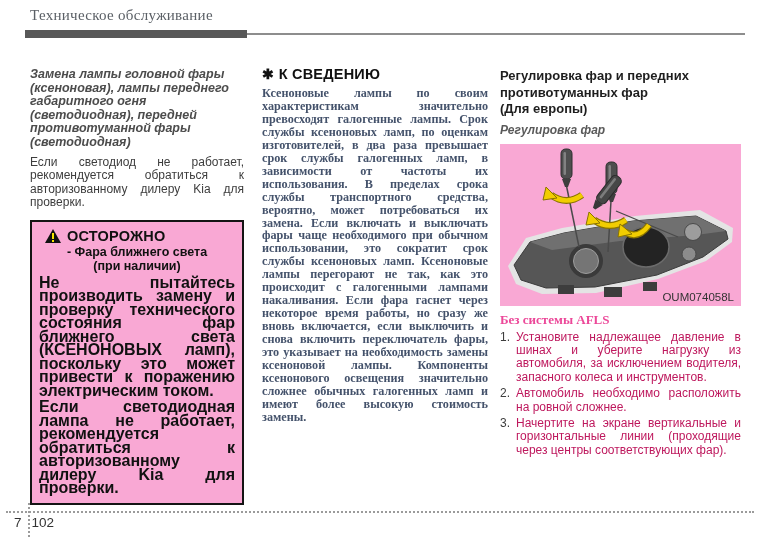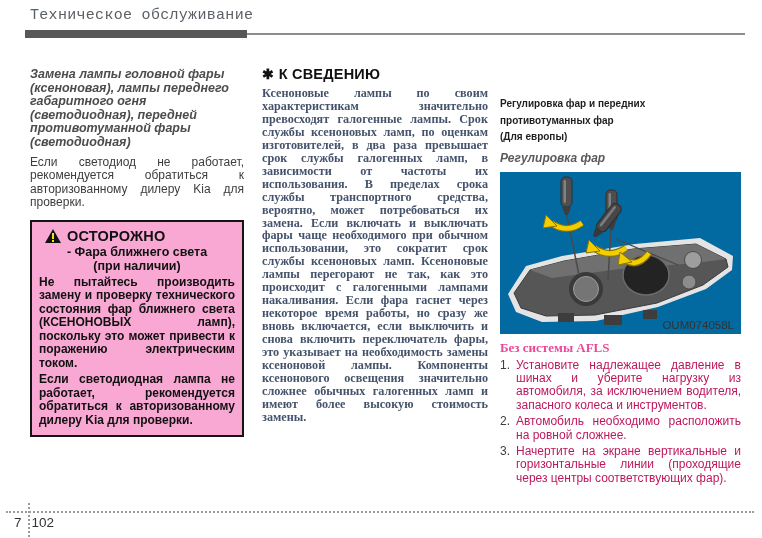--- a/index.html
+++ b/index.html
@@ -5,21 +5,21 @@
   * { margin:0; padding:0; box-sizing:border-box; }
   html,body { background:#ffffff; }
   .page {
     position:relative; width:762px; height:538px; background:#ffffff;
     font-family:"Liberation Sans", sans-serif; overflow:hidden;
     outline:1px solid #d6d6d6;
   }
   
   .header-title {
     position:absolute; left:30px; top:7px;
-    font-family:Liberation Mono, monospace;
+    font-family:Liberation Serif, serif;
     font-size:15px; color:#5b6066; letter-spacing:.3px;
   }
   .header-rule { position:absolute; left:25px; top:30px; width:720px; height:8px; }
   .rule-thin  { position:absolute; left:0; right:0; top:3px; height:2px; background:#8d8d8d; }
   .rule-thick { position:absolute; left:0; top:0; width:222px; height:8px; background:#585858; }
 
   
   .col-left  { position:absolute; left:30px;  top:68px; width:214px; }
   .col-mid   { position:absolute; left:262px; top:66px; width:226px; }
   .col-right { position:absolute; left:500px; top:68px; width:241px; }
@@ -48,45 +48,44 @@
   }
   .warn-triangle::before {
     content:""; position:absolute; left:-1px; top:11px; width:2px; height:2px; background:#f6e400; z-index:1;
   }
   .caution-title { font-size:14.5px; font-weight:bold; color:#111; letter-spacing:.2px; }
   .caution-sub {
     font-size:12.5px; font-weight:bold; color:#111; white-space:pre-line;
     text-align:center; line-height:14px; margin:1px 0 3px 0;
   }
   .caution-para {
-    font-size:12px; font-weight:bold; color:#111; line-height:13.5px;
+    font-size:16px; font-weight:bold; color:#111; line-height:13.5px;
     text-align:justify; margin-top:3px;
   }
 
   
   .info-title-row { display:flex; align-items:center; gap:5px; }
   .info-asterisk { font-size:14px; font-weight:bold; color:#111; line-height:1; }
   .info-title { font-size:14.5px; font-weight:bold; color:#111; letter-spacing:.2px; }
   .info-body {
     margin-top:5px;
     font-family:"Liberation Serif", serif; font-weight:bold;
     font-size:12.2px; line-height:12.95px; text-align:justify;
     color:#44526b;
   }
 
   
   .adj-heading {
-    font-size:10px; font-weight:bold; color:#1e1e1e; line-height:16.5px;
+    font-size:13px; font-weight:bold; color:#1e1e1e; line-height:16.5px;
     white-space:pre-line;
-    margin-top:28px;
   }
   .adj-subheading {
     margin-top:5px; font-size:12px; font-weight:bold; font-style:italic; color:#5a5a5a;
   }
-  .figure { margin-top:7px; width:241px; height:162px; background:#0369a1; }
+  .figure { margin-top:7px; width:241px; height:162px; background:#f9a8d4; }
   .afls-heading {
     margin-top:6px; font-family:"Liberation Serif", serif; font-weight:bold;
     font-size:13px; color:#ec4899;
   }
   .steps { margin-top:3px; }
   .step { display:flex; margin-top:3px; }
   .step-num { width:16px; flex-shrink:0; font-size:12px; line-height:13.4px; color:#3d3d3d; }
   .step-text { flex:1; font-size:12px; line-height:13.4px; color:#be185d; text-align:justify; }
 
   

